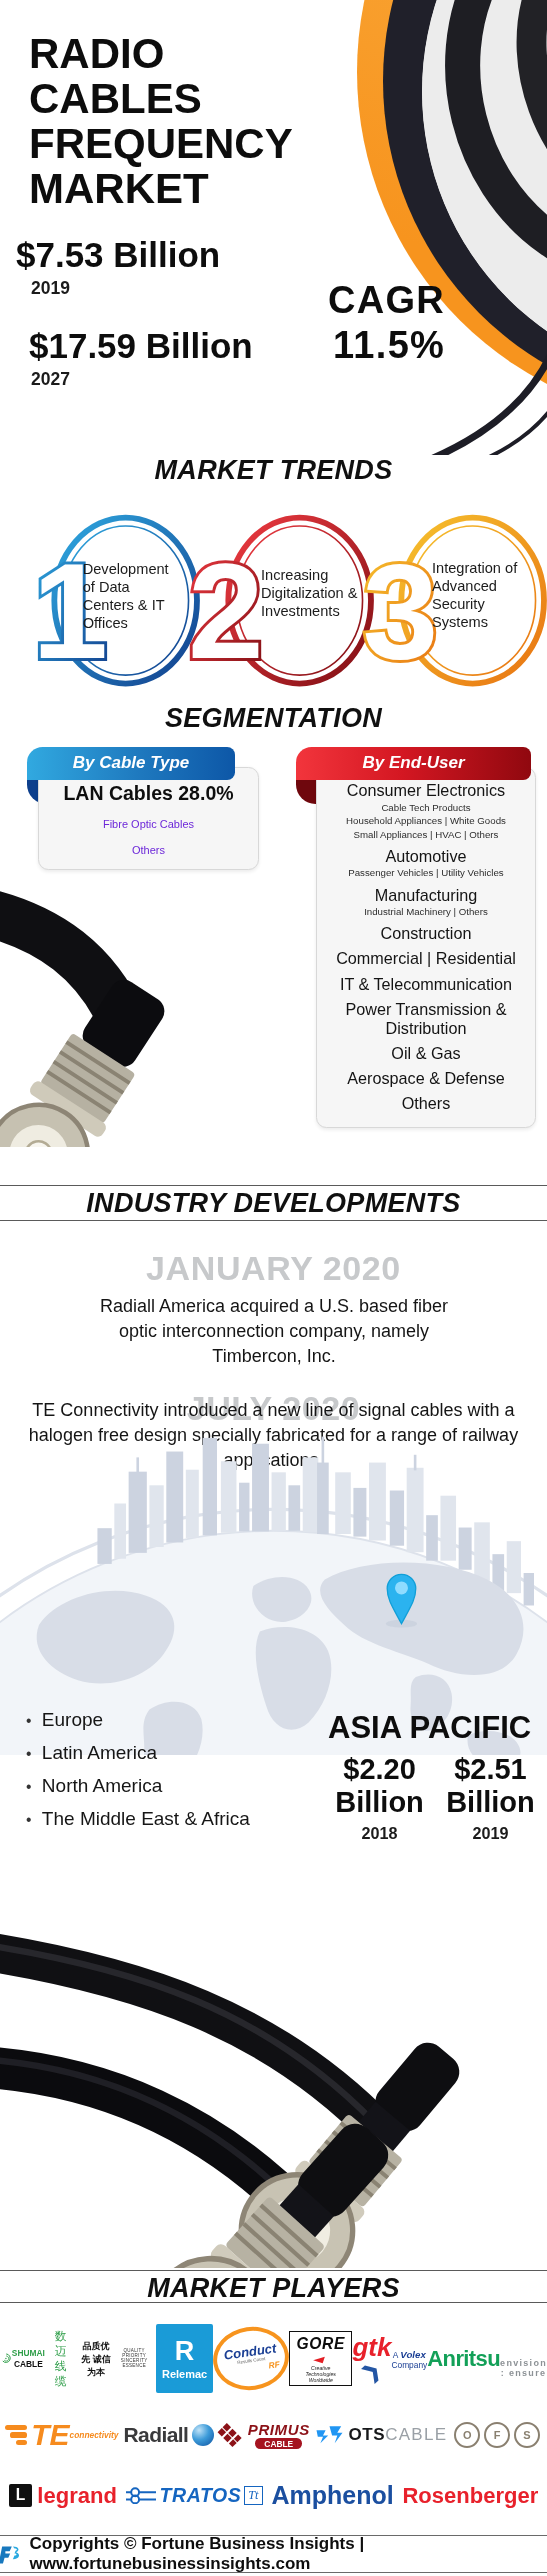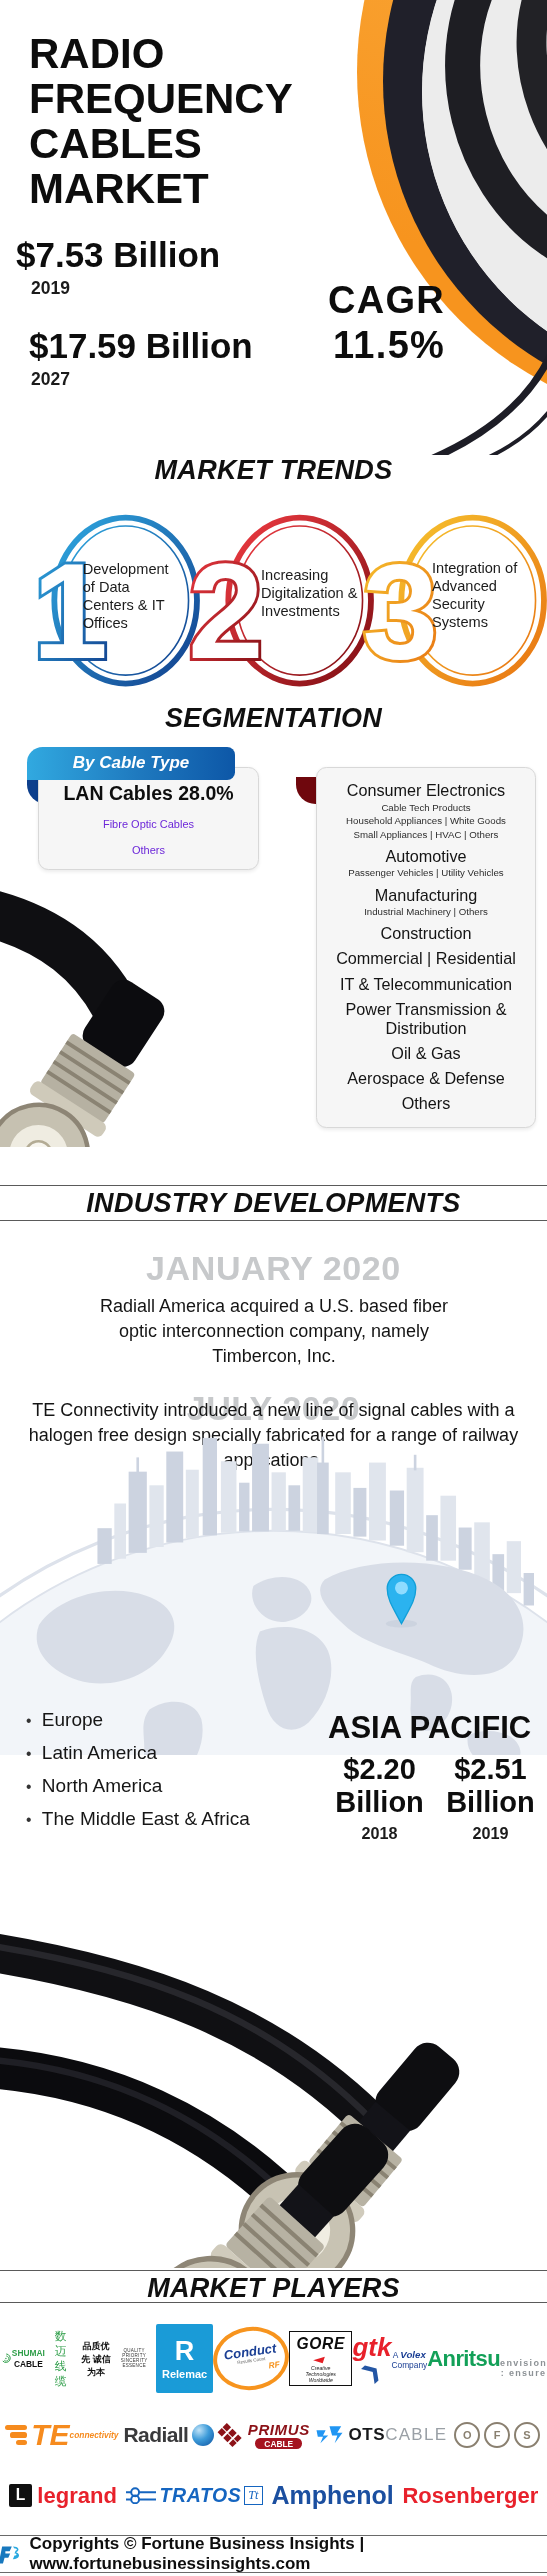--- a/index.html
+++ b/index.html
@@ -129,22 +129,22 @@
         </g>
       </svg>
     </div>
     <svg class="abs" style="left:0;top:0;" width="547" height="455" viewBox="0 0 842 700">
       <path d="M640 716 C760 670 832 600 860 515" stroke="#1d1d26" stroke-width="11" fill="none"></path>
       <path d="M702 724 C802 690 854 638 876 580" stroke="#1d1d26" stroke-width="6" fill="none"></path>
     </svg>
 
     <div class="abs big-title" style="left:29px;top:31px;">
       <span>RADIO</span>
+      <span>CABLES</span>
       <span>FREQUENCY</span>
-      <span>CABLES</span>
       <span>MARKET</span>
     </div>
 
     <div class="abs money" style="left:16px;top:235px;">$7.53 Billion</div>
     <div class="abs money-year" style="left:31px;top:278px;">2019</div>
     <div class="abs money" style="left:29px;top:326px;">$17.59 Billion</div>
     <div class="abs money-year" style="left:31px;top:369px;">2027</div>
     <div class="abs cagr" style="left:328px;top:279px;">CAGR</div>
     <div class="abs cagr" style="left:333px;top:324px;">11.5%</div>
   </div>
@@ -199,20 +199,21 @@
   <div class="abs sec-heading" style="left:0;top:703px;">SEGMENTATION</div>
 
   <div class="abs ribbon ribbon-blue" style="left:27px;top:747px;width:208px;">By Cable Type</div>
   <div class="abs fold fold-blue" style="left:27px;top:777px;"></div>
   <div class="abs seg-card card-blue" style="left:38px;top:767px;width:219px;height:101px;">
     <div class="seg-highlight">LAN Cables 28.0%</div>
     <div class="seg-item">Fibre Optic Cables</div>
     <div class="seg-item">Others</div>
   </div>
 
+  <div class="abs ribbon ribbon-red" style="left:296px;top:747px;width:235px;">By End-User</div>
   <div class="abs fold fold-red" style="left:296px;top:777px;"></div>
   <div class="abs seg-card card-red" style="left:316px;top:767px;width:220px;height:361px;">
     <div class="eu-group">
       <div class="eu-title">Consumer Electronics</div>
       <div class="eu-sub">Cable Tech Products</div>
       <div class="eu-sub">Household Appliances | White Goods</div>
       <div class="eu-sub">Small Appliances | HVAC | Others</div>
     </div>
     <div class="eu-group">
       <div class="eu-title">Automotive</div>

